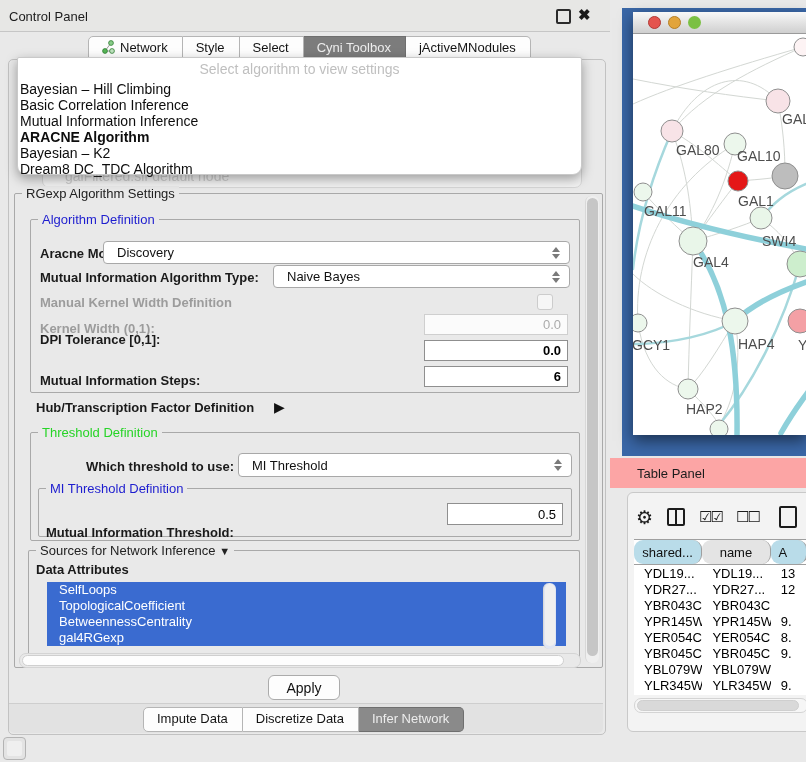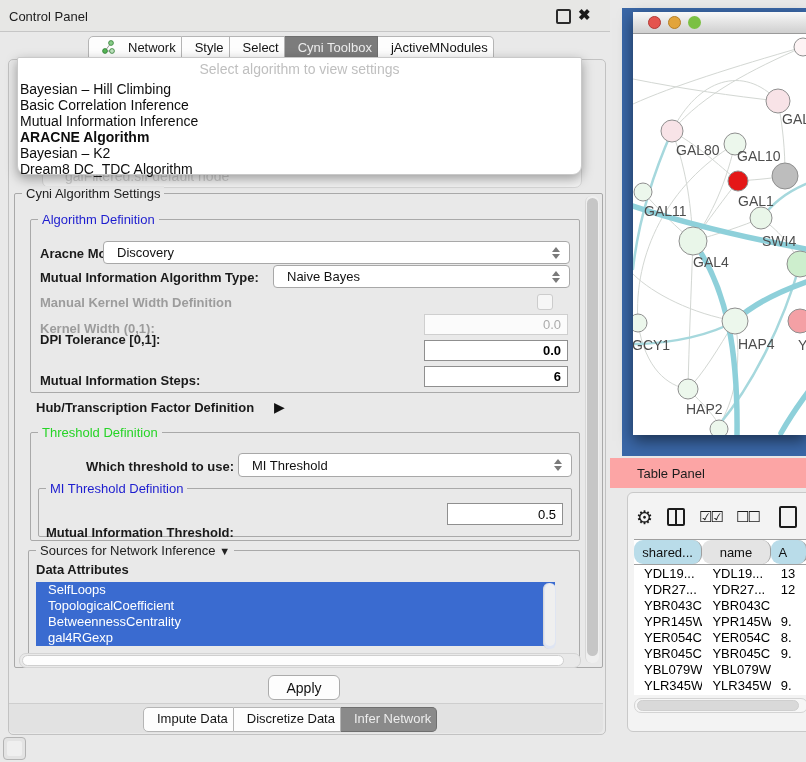--- a/index.html
+++ b/index.html
@@ -10,21 +10,21 @@
   
   .titlebar{left:0;top:0;width:610px;height:31px;background:#e7e7e5;border-bottom:1px solid #c6c6c6;}
   .titlebar .title{position:absolute;left:9px;top:9px;font-size:13px;color:#1c1c1c;}
   .float-ic{position:absolute;left:556px;top:9px;width:11px;height:11px;border:2px solid #2b2b2b;border-radius:2px;}
   .close-ic{position:absolute;left:578px;top:6px;font-size:15px;font-weight:bold;color:#1b1b1b;}
   .content-panel{left:8px;top:59px;width:596px;height:674px;background:#e9e9e9;
                  border:1px solid #c2c2c2;border-radius:5px;}
   
   .tabbar{left:88px;top:36px;height:23px;display:flex;z-index:5;}
   .tab{background:#fdfdfd;border:1px solid #b5b5b5;border-left:none;color:#141414;
-       font-size:13px;padding:3px 5px 0 13px;height:20px;white-space:nowrap;display:flex;align-items:flex-start;gap:13px;}
+       font-size:13px;padding:3px 14px 0 13px;height:20px;white-space:nowrap;display:flex;align-items:flex-start;gap:5px;}
   .tab:first-child{border-left:1px solid #b5b5b5;border-radius:5px 0 0 0;}
   .tab:last-child{border-radius:0 5px 0 0;}
   .tab.sel{background:#7c7c7c;color:#ededed;border-color:#6f6f6f;}
   
   .popup{left:17px;top:57px;width:563px;height:116px;background:#ffffff;z-index:20;
          border:1px solid #c9c9c9;border-radius:2px 2px 9px 9px;box-shadow:0 4px 12px rgba(0,0,0,.35);}
   .popup .prompt{position:absolute;left:0;top:3px;width:100%;text-align:center;color:#bfbfbf;font-size:14px;}
   .popup .items{position:absolute;left:2px;top:23px;font-size:14px;color:#0d0d0d;line-height:16px;}
   .ghost-combo{left:42px;top:162px;width:540px;height:26px;border:1px solid #d6d6d6;border-radius:7px;
                background:#f2f2f2;color:#cccccc;font-size:14px;line-height:26px;padding-left:22px;box-sizing:border-box;}
@@ -131,21 +131,21 @@
       <div>Bayesian – Hill Climbing</div>
       <div>Basic Correlation Inference</div>
       <div>Mutual Information Inference</div>
       <div style="font-weight:bold;">ARACNE Algorithm</div>
       <div>Bayesian – K2</div>
       <div>Dream8 DC_TDC Algorithm</div>
     </div>
   </div>
 
   <div class="fs" style="left:14px;top:193px;width:587px;height:473px;">
-    <span class="legend" style="color:#222;">Cyni Algorithm Settings</span>
+    <span class="legend" style="color:#222;">RGexp Algorithm Settings</span>
   </div>
 
   <div class="vscroll" style="left:585px;top:196px;width:13px;height:467px;">
     <div class="vthumb" style="top:2px;height:458px;"></div>
   </div>
 
   <div class="fs" style="left:30px;top:219px;width:548px;height:172px;">
     <span class="legend blue">Algorithm Definition</span>
   </div>
   <span class="lbl" style="left:40px;top:246px;">Aracne Mode:</span>
@@ -192,21 +192,21 @@
     <span>0.5</span>
   </div>
 
   <div class="fs" style="left:28px;top:550px;width:550px;height:112px;border-bottom:none;">
     <span class="legend" style="color:#222;">
       <span>Sources for Network Inference</span>
       <span style="font-size:11px;">▼</span>
     </span>
   </div>
   <span class="lbl" style="left:36px;top:562px;">Data Attributes</span>
-  <div class="srclist" style="left:24px;top:582px;width:519px;height:68px;overflow:hidden;padding-left:12px;">
+  <div class="srclist" style="left:35px;top:582px;width:519px;height:68px;overflow:hidden;padding-left:12px;">
     <div class="row" style="background:#3a6bd0;">SelfLoops</div>
     <div class="row" style="background:#3a6bd0;">TopologicalCoefficient</div>
     <div class="row" style="background:#3a6bd0;">BetweennessCentrality</div>
     <div class="row" style="background:#3a6bd0;">gal4RGexp</div>
   </div>
   <div class="vscroll" style="left:543px;top:583px;width:12px;height:66px;background:#dfe5f2;">
     <div class="vthumb" style="top:1px;height:62px;background:#efefef;"></div>
   </div>
   <div class="hscroll" style="left:19px;top:653px;width:560px;height:13px;">
     <div class="hthumb" style="left:2px;width:540px;"></div>

